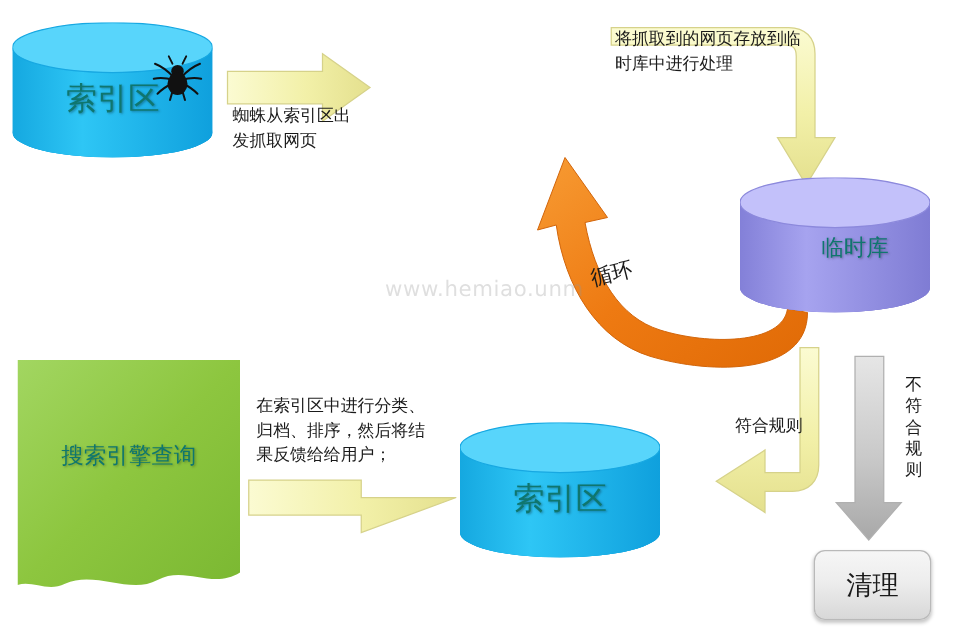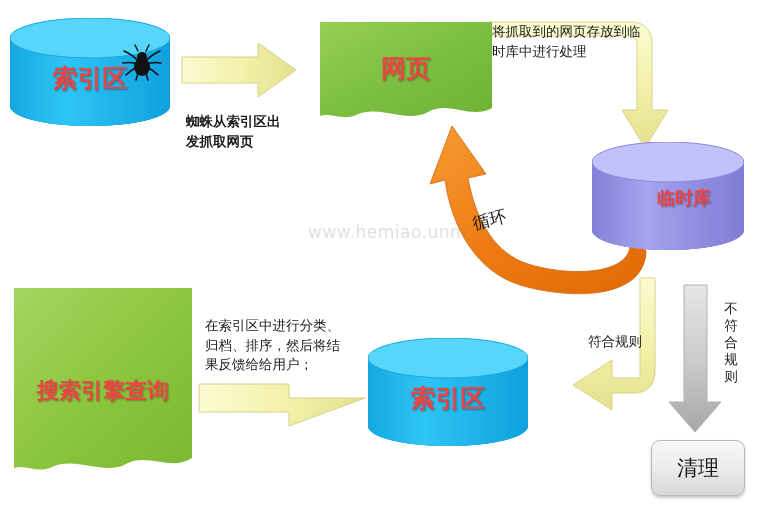--- a/index.html
+++ b/index.html
@@ -10,22 +10,22 @@
   #canvas {
     position: relative;
     width: 768px;
     height: 507px;
     background: #ffffff;
     overflow: hidden;
     font-family: "DejaVu Sans", "Liberation Sans", sans-serif;
   }
   .label {
     position: absolute;
-    color: #ef4444;
-    font-weight: bold;
+    color: #0f766e;
+    font-weight: normal;
     white-space: nowrap;
     pointer-events: none;
   }
   .anno {
     position: absolute;
     color: #1a1a1a;
     font-size: 13.5px;
     line-height: 1.45;
     white-space: pre-line;
   }
@@ -147,33 +147,20 @@
         <path d="M25,22 C32,20 36,20 41,21"></path>
         <path d="M25,24 C31,27 34,29 38,33"></path>
         <path d="M24,26 C26,31 27,34 28,38"></path>
       </g>
       <ellipse cx="22" cy="15" rx="5" ry="5" fill="#111"></ellipse>
       <ellipse cx="22" cy="25" rx="8" ry="9" fill="#111"></ellipse>
       <path d="M18,9 L15,3 M26,9 L29,3" stroke="#111" stroke-width="1.4" fill="none" stroke-linecap="round"></path>
     </svg>
   </div>
 
-  <div class="page-shape" style="left:320px; top:22px; width:172px; height:94px;">
-    <svg width="172" height="100" viewBox="0 0 172 100">
-      <defs>
-        <linearGradient id="greenPage1" x1="0" y1="0" x2="1" y2="1">
-          <stop offset="0%" stop-color="#96cf55"></stop>
-          <stop offset="50%" stop-color="#7cbf42"></stop>
-          <stop offset="100%" stop-color="#6eb336"></stop>
-        </linearGradient>
-      </defs>
-      <path d="M0,0 L172,0 L172,86 C150,98 130,78 108,90 C86,102 60,82 36,93 C22,99 10,90 0,94 Z" fill="url(#greenPage1)"></path>
-    </svg>
-    <div class="label" style="left:0; top:30px; width:172px; text-align:center; font-size:25px; text-shadow:1px 1px 2px rgba(0,0,0,0.3);">网页</div>
-  </div>
 
   <div class="cyl" style="left:592px; top:142px; width:152px; height:108px;">
     <svg width="152" height="108" style="position:absolute;left:0;top:0;">
       <path d="M0,20 L0,88 A76,20 0 0 0 152,88 L152,20 Z" fill="url(#purpleCyl)"></path>
       <ellipse cx="76" cy="88" rx="76" ry="20" fill="#7d7ad0"></ellipse>
       <path d="M0,20 L0,88 A76,20 0 0 0 152,88 L152,20 A76,20 0 0 1 0,20 Z" fill="url(#purpleCyl)"></path>
       <ellipse cx="76" cy="20" rx="76" ry="20" fill="#c3c1fa"></ellipse>
       <ellipse cx="76" cy="20" rx="76" ry="20" fill="none" stroke="#8c89dc" stroke-width="1"></ellipse>
     </svg>
     <div class="label" style="left:0; top:44px; width:184px; text-align:center; font-size:18px; text-shadow:1px 1px 2px rgba(0,0,0,0.35);">临时库</div>
@@ -194,30 +181,30 @@
     <svg width="178" height="190" viewBox="0 0 178 190">
       <defs>
         <linearGradient id="greenPage2" x1="0" y1="0" x2="1" y2="1">
           <stop offset="0%" stop-color="#a2d661"></stop>
           <stop offset="50%" stop-color="#8dc63f"></stop>
           <stop offset="100%" stop-color="#7bb832"></stop>
         </linearGradient>
       </defs>
       <path d="M0,0 L178,0 L178,170 C156,184 134,164 112,176 C90,188 62,168 38,179 C24,186 12,176 0,180 Z" fill="url(#greenPage2)"></path>
     </svg>
-    <div class="label" style="left:0; top:88px; width:178px; text-align:center; font-size:22px; text-shadow:1px 1px 2px rgba(0,0,0,0.3);">搜索引擎查询</div>
+    <div class="label" style="left:0; top:64px; width:178px; text-align:center; font-size:18px; text-shadow:1px 1px 2px rgba(0,0,0,0.3);">搜索引擎查询</div>
   </div>
 
   <div class="rounded-box" style="left:651px; top:440px; width:92px; height:54px;
               background:linear-gradient(180deg,#f6f6f6 0%,#ededed 45%,#d8d8d8 100%);
               border:1px solid #b9b9b9; box-shadow:0 2px 3px rgba(0,0,0,0.22);">
     <div class="txt-center" style="font-size:21px; color:#1a1a1a; font-weight:normal;">清理</div>
   </div>
 
-  <div class="anno" style="left:186px; top:112px; width:120px;font-weight:bold;">蜘蛛从索引区出
+  <div class="anno" style="left:186px; top:84px; width:120px;">蜘蛛从索引区出
 发抓取网页</div>
 
   <div class="anno" style="left:492px; top:6px; width:175px;margin-top:16px;">将抓取到的网页存放到临
 时库中进行处理</div>
 
   <div class="anno" style="left:470px; top:212px; width:64px; font-size:17px; transform:rotate(-14deg); transform-origin:left top;">循环</div>
 
   <div class="anno" style="left:588px; top:332px; width:90px;">符合规则</div>
 
   <div class="anno" style="left:722px; top:300px; width:18px; line-height:1.25; text-align:center;">不

